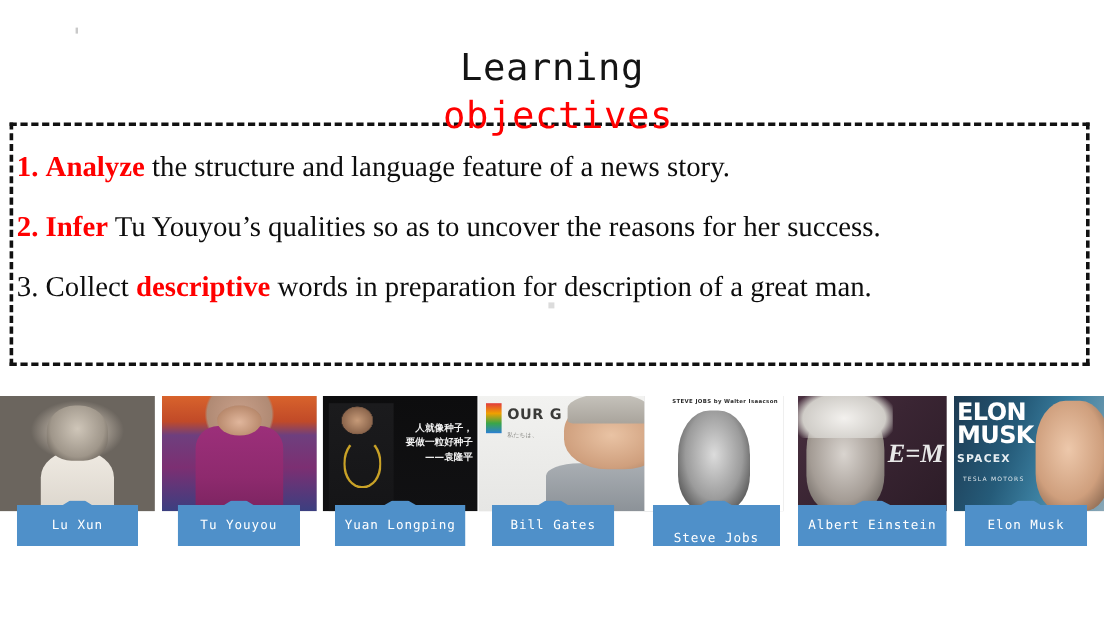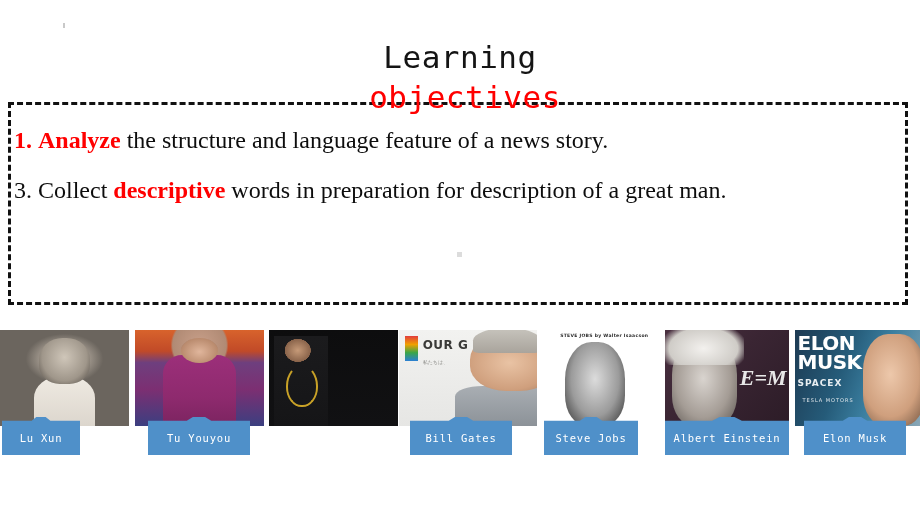--- a/index.html
+++ b/index.html
@@ -339,53 +339,60 @@
 <div class="artifact" id="artifact-mid"></div>
 
 <div id="objectives-box"></div>
 
 <div id="objectives-list">
 
   <div class="objective obj-1">
     <span class="obj-num-red">1.</span><span>&nbsp;</span><span class="obj-kw-red">Analyze</span><span class="obj-rest"> the structure and language feature of a news story.</span>
   </div>
 
+  <div class="objective obj-2">
+    <span class="obj-num-red">2.</span><span>&nbsp;</span><span class="obj-kw-red">Infer</span><span class="obj-rest"> Tu Youyou’s qualities so as to uncover the reasons for her success.</span>
+  </div>
 
   <div class="objective obj-3">
     <span class="obj-num-black">3.</span><span class="obj-rest"> Collect </span><span class="obj-kw-red">descriptive</span><span class="obj-rest"> words in preparation for description of a great man.</span>
   </div>
 
 </div>
 
 <div id="people-strip">
 
   <div class="person" style="left:0px; width:129px;">
     <div class="person-photo">
       <div class="photo-inner ph-luxun"></div>
     </div>
-    <div class="name-banner" style="left:2px; width:78px;">
+    <div class="name-banner" style="left:14px; width:101px;">
       <span class="name-text">Lu  Xun</span>
     </div>
   </div>
 
   <div class="person" style="left:135px; width:129px;">
     <div class="person-photo">
       <div class="photo-inner ph-tuyouyou"></div>
     </div>
     <div class="name-banner" style="left:13px; width:102px;">
       <span class="name-text">Tu  Youyou</span>
     </div>
   </div>
 
   <div class="person" style="left:269px; width:129px;">
     <div class="person-photo">
       <div class="photo-inner ph-yuan">
         <div class="yuan-person"></div>
         <div class="yuan-medal"></div>
+        <div class="yuan-cn">人就像种子，<br>要做一粒好种子<br>——袁隆平</div>
       </div>
+    </div>
+    <div class="name-banner" style="left:10px; width:109px;">
+      <span class="name-text">Yuan Longping</span>
     </div>
   </div>
 
   <div class="person" style="left:399px; width:148px;">
     <div class="person-photo">
       <div class="photo-inner ph-gates">
         <div class="gates-logo"></div>
         <div class="gates-text">OUR G</div>
         <div class="gates-sub">私たちは、</div>
         <div class="gates-suit"></div>
@@ -398,21 +405,21 @@
     </div>
   </div>
 
   <div class="person" style="left:537px; width:116px;">
     <div class="person-photo">
       <div class="photo-inner ph-jobs">
         <div class="jobs-title">STEVE JOBS by Walter Isaacson</div>
         <div class="jobs-head"></div>
       </div>
     </div>
-    <div class="name-banner" style="left:7px; width:94px;">
+    <div class="name-banner" style="left:7px; width:106px;align-items:flex-end;">
       <span class="name-text">Steve Jobs</span>
     </div>
   </div>
 
   <div class="person" style="left:665px; width:124px;">
     <div class="person-photo">
       <div class="photo-inner ph-einstein">
         <div class="ein-eq">E=M</div>
         <div class="ein-head"></div>
         <div class="ein-hair"></div>

